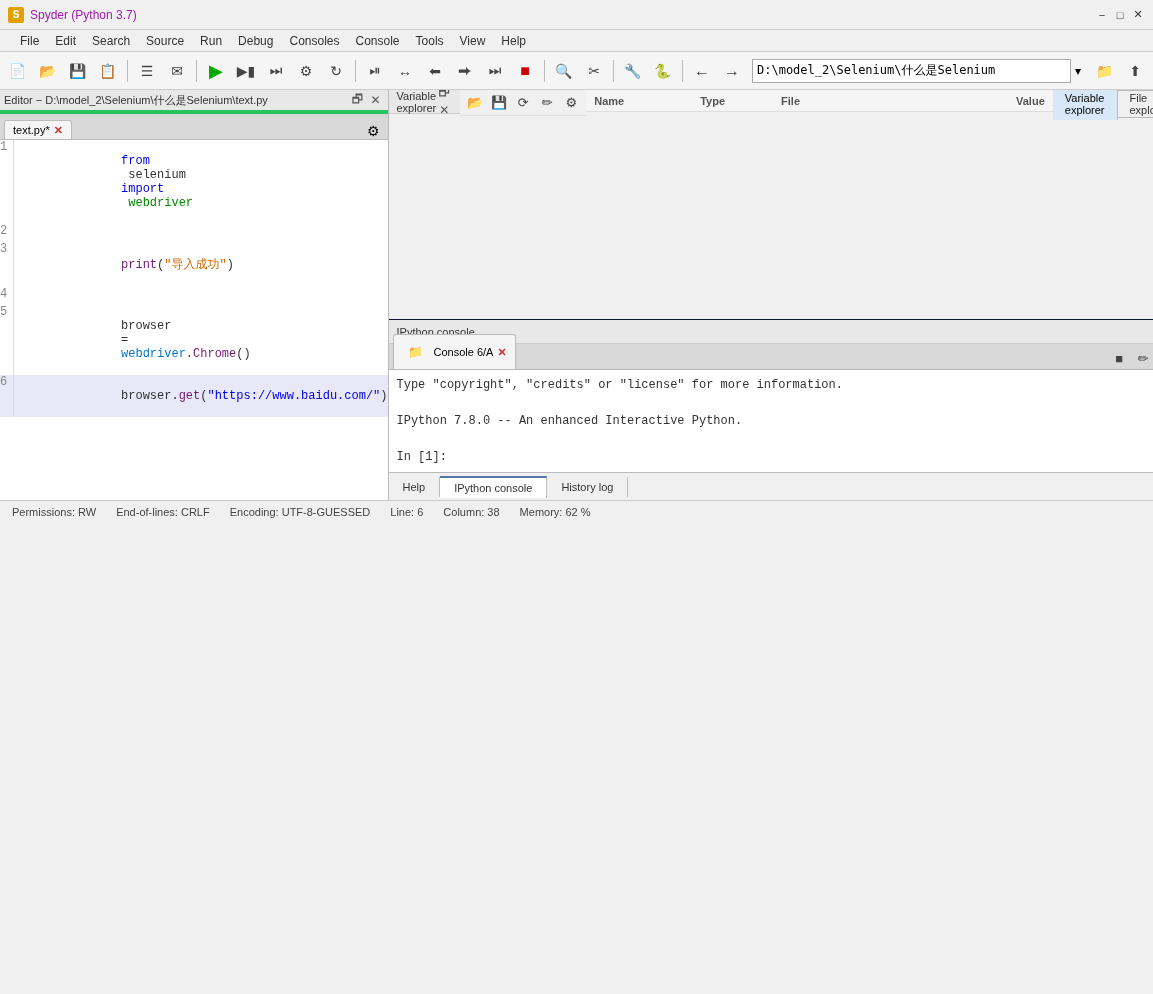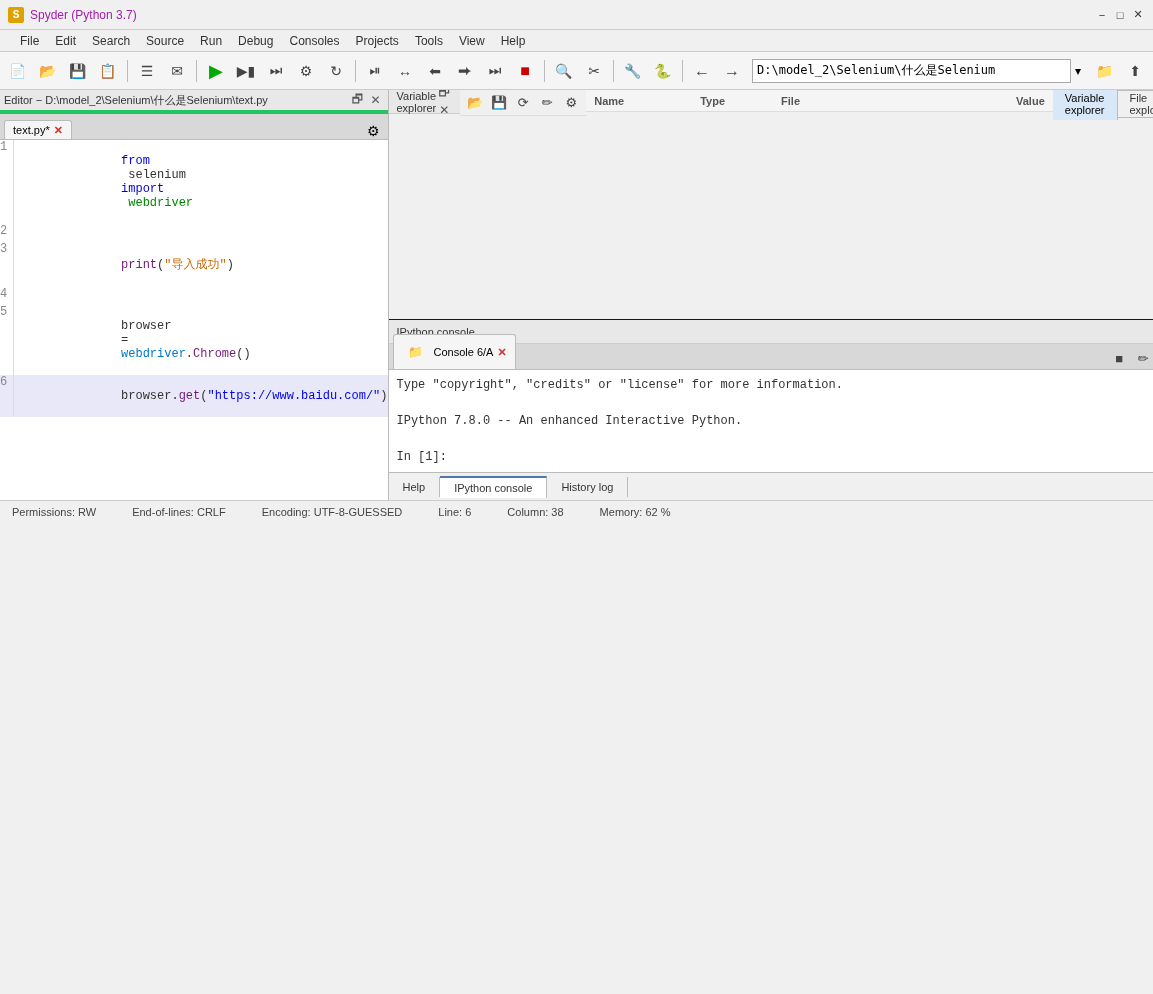--- a/index.html
+++ b/index.html
@@ -353,21 +353,21 @@
     
     #status-bar {
       background: #f0f0f0;
       height: 22px;
       display: flex;
       align-items: center;
       padding: 0 12px;
       border-top: 1px solid #ccc;
       font-size: 11px;
       color: #444;
-      gap: 36px;
+      gap: 20px;
     }
     .status-item { font-size: 11px; }
 
     .panel-btn {
       width: 16px; height: 16px;
       font-size: 12px;
       cursor: pointer;
       display: flex; align-items: center; justify-content: center;
       color: #555;
     }
@@ -391,21 +391,21 @@
 </div>
 
 <div id="menu-bar">
   <span class="menu-item">File</span>
   <span class="menu-item">Edit</span>
   <span class="menu-item">Search</span>
   <span class="menu-item">Source</span>
   <span class="menu-item">Run</span>
   <span class="menu-item">Debug</span>
   <span class="menu-item">Consoles</span>
-  <span class="menu-item">Projects</span>
+  <span class="menu-item">Console</span>
   <span class="menu-item">Tools</span>
   <span class="menu-item">View</span>
   <span class="menu-item">Help</span>
 </div>
 
 <div id="toolbar">
 
   <div class="tb-btn" title="New file">📄</div>
   <div class="tb-btn" title="Open">📂</div>
   <div class="tb-btn" title="Save">💾</div>

